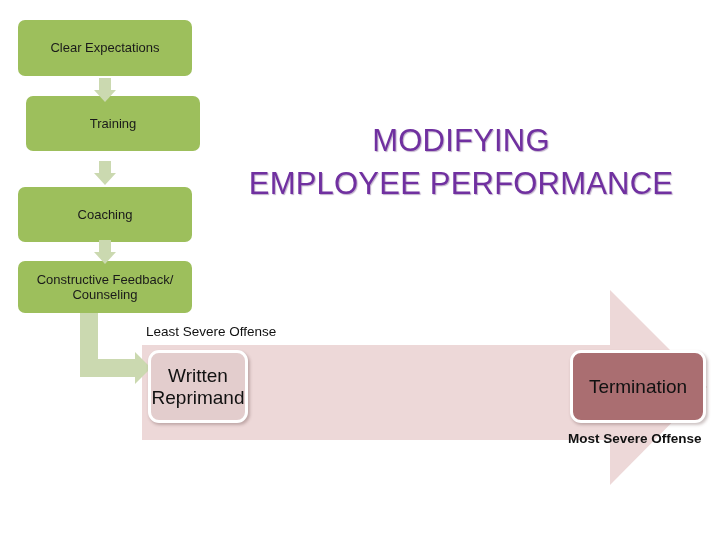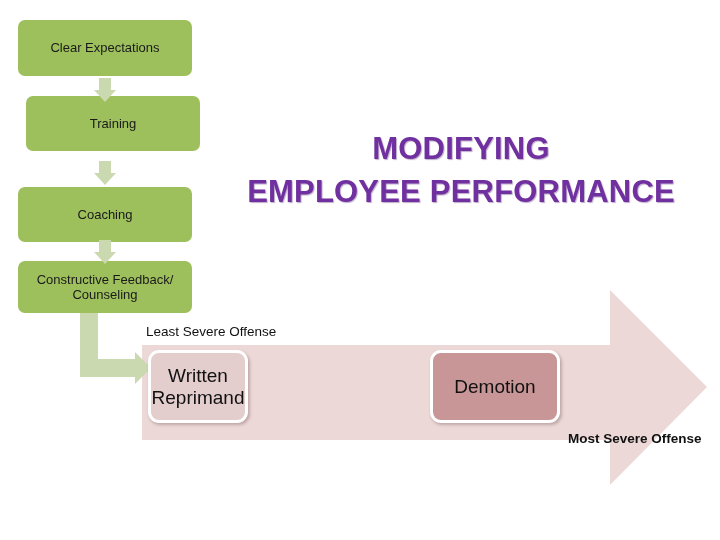--- a/index.html
+++ b/index.html
@@ -172,26 +172,26 @@
     font-size: 13.5px;
     color: #111111;
     white-space: nowrap;
     font-weight: bold;
   }
 
   
   #slide-title {
     position: absolute;
     left: 226px;
-    top: 128px;
+    top: 120px;
     width: 470px;
     text-align: center;
     color: #7030a0;
     font-size: 31px;
-    font-weight: bold;
+    font-weight: normal;
     line-height: 1.38;
     letter-spacing: 0.2px;
     text-shadow: 1px 1px 1px rgba(70,20,100,0.35);
   }
   #slide-title .title-line { display: block; }
 </style>
 </head>
 <body>
 
 <div id="slide">
@@ -236,19 +236,19 @@
     <div class="elbow-vert"></div>
     <div class="elbow-horz"></div>
     <div class="elbow-head"></div>
   </div>
 
   <div id="least-severe-label">Least Severe Offense</div>
 
   <div class="step-box" id="step-0">
     <span>Written Reprimand</span>
   </div>
-  <div class="step-box" id="step-2">
-    <span>Demotion</span>
+  <div class="step-box" id="step-3">
+    <span>Termination</span>
   </div>
 
   <div id="most-severe-label">Most Severe Offense</div>
 
 </div>
 
 </body></html>

